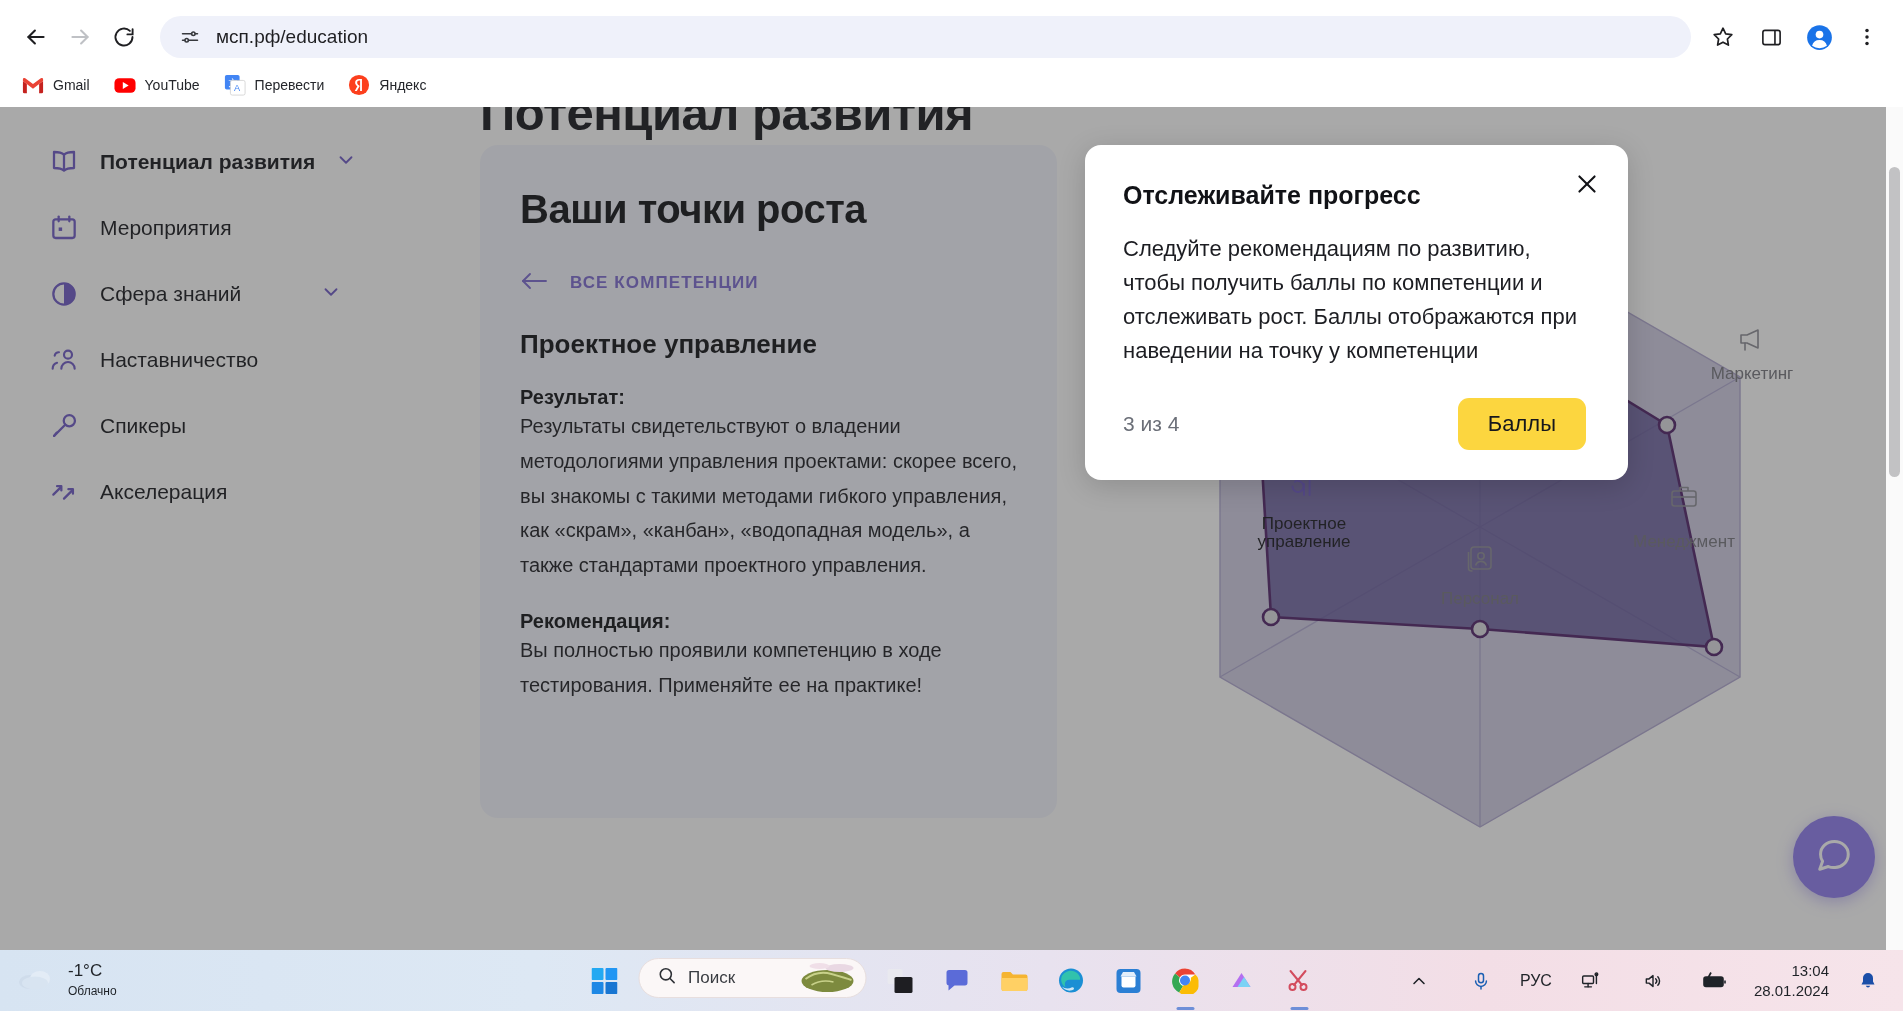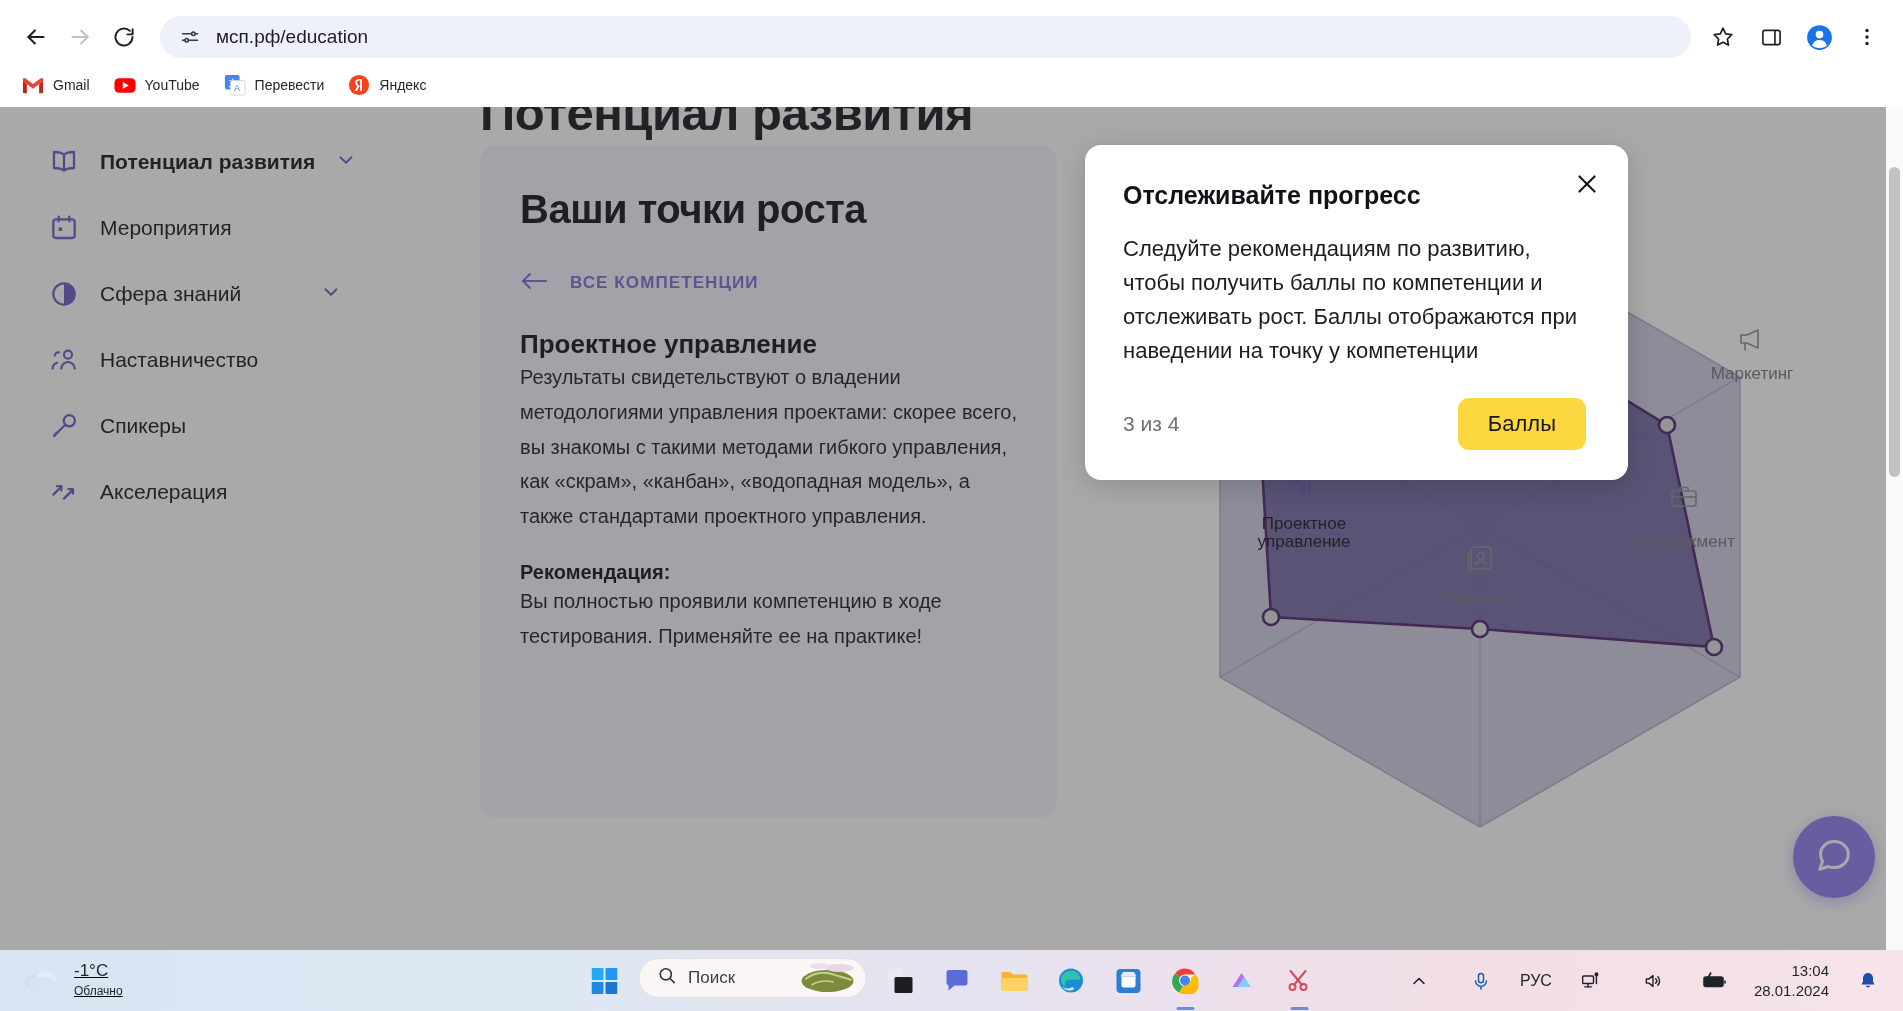--- a/index.html
+++ b/index.html
@@ -143,21 +143,21 @@
     position: absolute; top: 60px; left: 3px; width: 11px; height: 310px;
     background: #c2c2c4; border-radius: 6px; cursor: pointer;
   }
 
   
   .taskbar {
     position: absolute; bottom: 0; left: 0; width: 1903px; height: 61px;
     background: linear-gradient(90deg,#d7e4f2 0%,#dde8f4 28%,#e8e2ef 55%,#f3dee6 78%,#f6e4ea 100%);
     display: flex; align-items: center;
   }
-  .weather { display: flex; align-items: center; gap: 12px; padding-left: 22px; cursor: pointer; text-decoration: underline; }
+  .weather { display: flex; align-items: center; gap: 12px; padding-left: 16px; cursor: pointer; }
   .weather-txt { line-height: 1.16; }
   .weather-temp { font-size: 17px; color: #1f2328; }
   .weather-desc { font-size: 12px; color: #1f2328; }
   .tb-center {
     position: absolute; left: 50%; transform: translateX(-50%);
     display: flex; align-items: flex-start; gap: 11px;
   }
   .tb-icon {
     width: 46px; height: 46px; border-radius: 7px;
     display: flex; align-items: center; justify-content: center; cursor: pointer;
@@ -384,20 +384,21 @@
             <path d="M26 11H3"></path>
             <path d="M10 4 3 11l7 7"></path>
           </svg>
       </span>
       <span class="back-link-text">ВСЕ КОМПЕТЕНЦИИ</span>
     </div>
 
     <h3 class="comp-name">Проектное управление</h3>
 
 
+    <h4 class="sec-head">Результат:</h4>
     <p class="sec-body">Результаты свидетельствуют о владении методологиями управления проектами: скорее всего, вы знакомы с такими методами гибкого управления, как «скрам», «канбан», «водопадная модель», а также стандартами проектного управления.</p>
 
     <h4 class="sec-head rec">Рекомендация:</h4>
     <p class="sec-body">Вы полностью проявили компетенцию в ходе тестирования. Применяйте ее на практике!</p>
   </section>
 
   <div class="radar-wrap">
     <svg width="843" height="800" viewBox="0 0 843 800">
 
       <g stroke="#b9b2d6" stroke-width="1.4" opacity="0.85">

